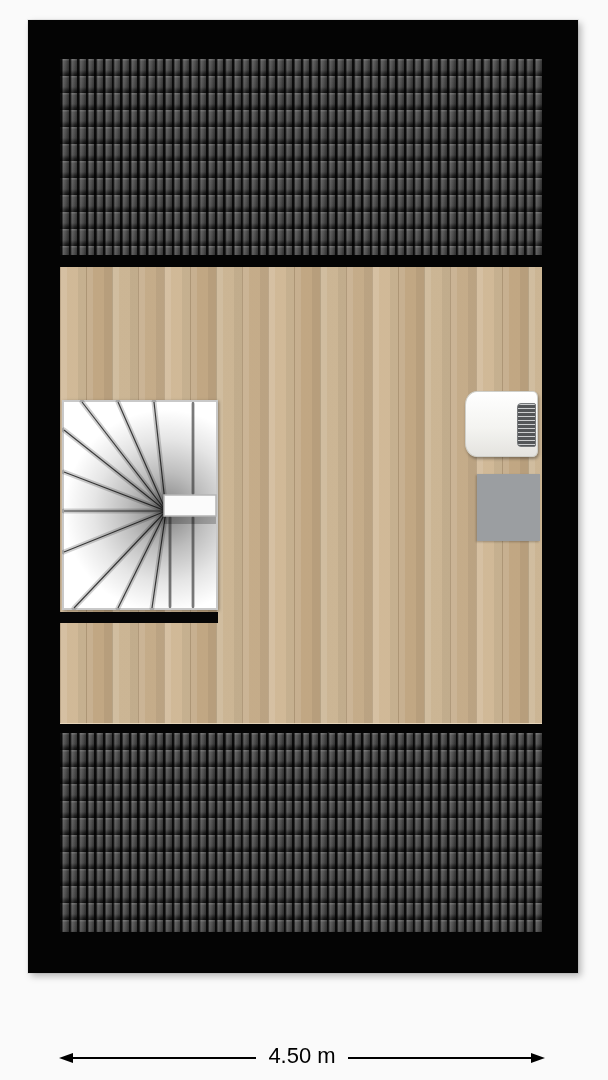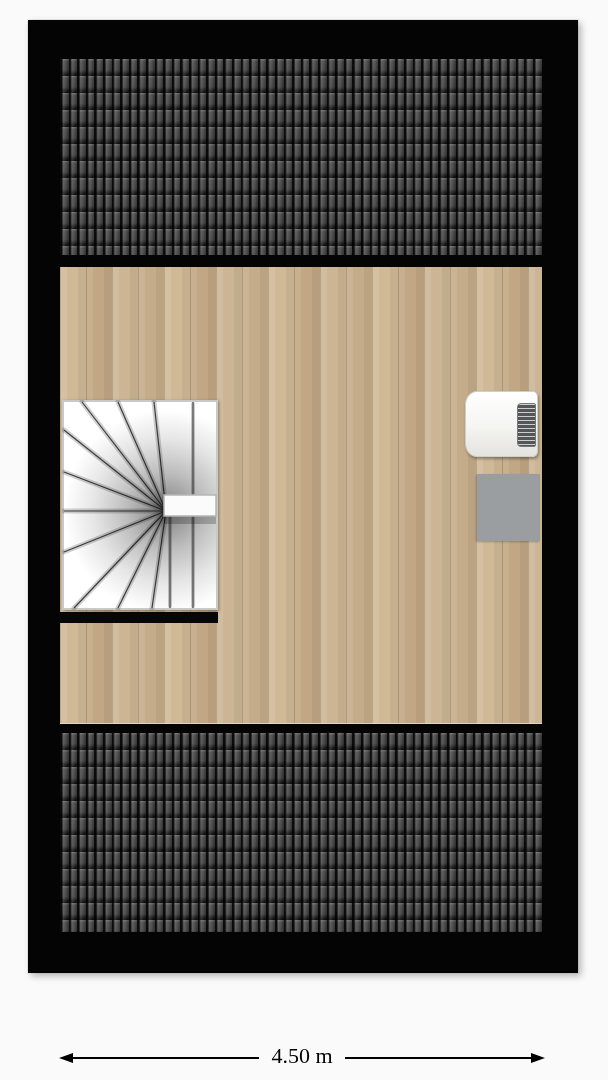--- a/index.html
+++ b/index.html
@@ -93,21 +93,21 @@
   }
   
   .room-label{
     position:absolute;left:172px;top:461px;width:200px;
     text-align:center;font-size:20px;line-height:24px;
     color:#1b1b1b;letter-spacing:0.5px;
   }
   
   .dimension{
     position:absolute;left:59px;top:1047px;width:486px;height:22px;
-    display:flex;align-items:center;font-family:Liberation Serif, serif;
+    display:flex;align-items:center;
   }
   .dim-line{flex:1;height:2px;background:#000;}
   .dim-arrow{width:0;height:0;border-top:5px solid transparent;border-bottom:5px solid transparent;}
   .dim-arrow.left{border-right:14px solid #000;}
   .dim-arrow.right{border-left:14px solid #000;}
   .dim-label{
     padding:0 12px;font-size:22px;color:#000;white-space:nowrap;
     transform:translateY(-2px);
   }
 </style>

